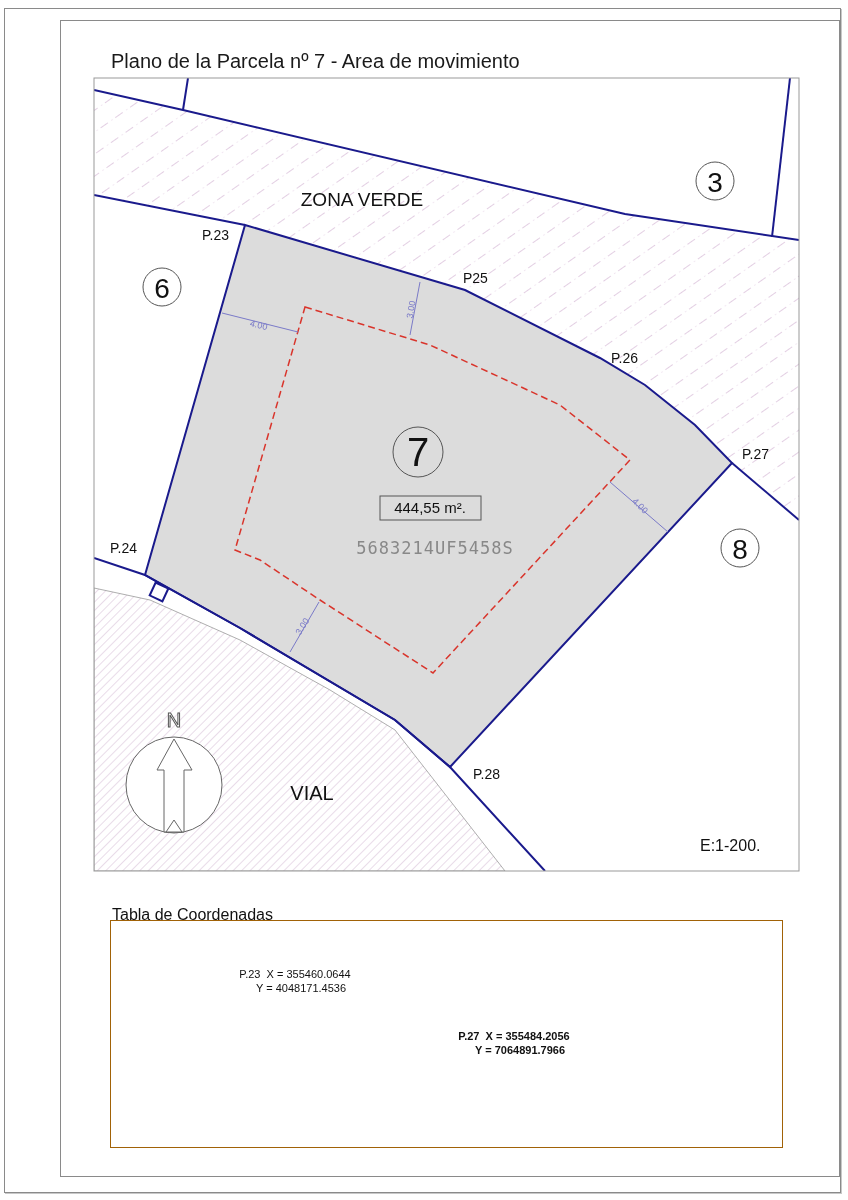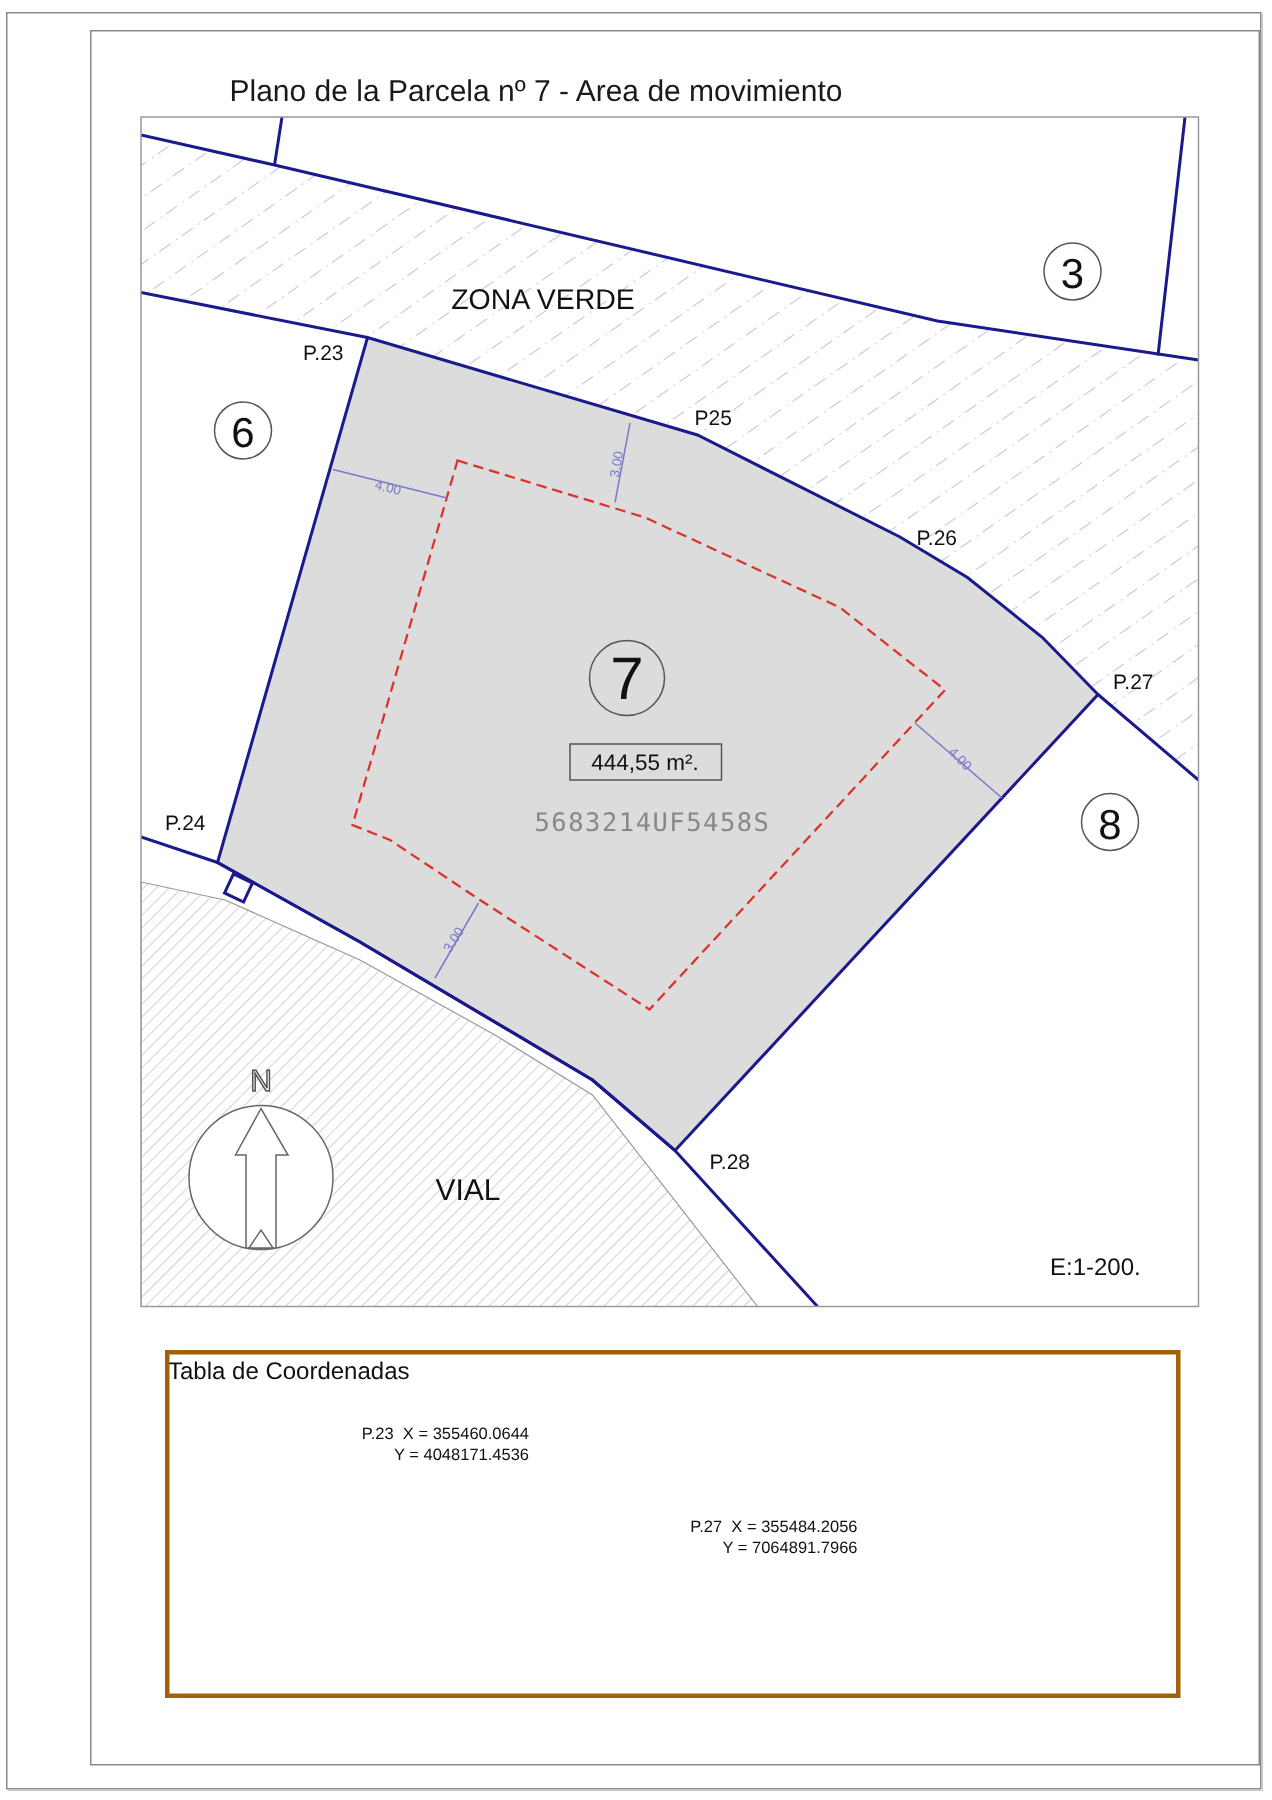--- a/index.html
+++ b/index.html
@@ -3,28 +3,28 @@
 <meta charset="utf-8">
 <style>
   html, body { margin: 0; padding: 0; background: #ffffff; }
   body { width: 848px; height: 1200px; position: relative; overflow: hidden;
          font-family: "Liberation Sans", sans-serif; color: #111; }
   .outer-frame { position: absolute; left: 4px; top: 8px; width: 835px; height: 1183px;
                  border: 1px solid #8a8a8a; box-shadow: 1px 1px 0 #c8c8c8; }
   .inner-frame { position: absolute; left: 60px; top: 20px; width: 778px; height: 1155px;
                  border: 1px solid #8a8a8a; }
   .title { position: absolute; left: 111px; top: 50px; font-size: 20px; color: #1a1a1a;
-           white-space: nowrap; margin-left: 42px; }
+           white-space: nowrap; }
   svg.plan { position: absolute; left: 0; top: 0; }
   .scale { position: absolute; left: 700px; top: 837px; font-size: 16px; }
   .table-title { position: absolute; left: 112px; top: 906px; font-size: 16px; }
-  .coord-box { position: absolute; left: 110px; top: 900px; width: 671px; height: 226px;
-               border: 3px solid #a16207; }
+  .coord-box { position: absolute; left: 110px; top: 920px; width: 671px; height: 226px;
+               border: 1px solid #a16207; }
   .coord { position: absolute; font-size: 11px; line-height: 14px; white-space: pre; color: #111; }
-  .coord .y { display: block; padding-left: 29px; text-align: right; }
+  .coord .y { display: block; padding-left: 29px; }
 </style>
 </head>
 <body>
 
 <div class="outer-frame"></div>
 <div class="inner-frame"></div>
 
 <div class="title">Plano de la Parcela nº 7 - Area de movimiento</div>
 
 <svg class="plan" width="848" height="880" viewBox="0 0 848 880">
@@ -107,16 +107,16 @@
   <text x="305" y="628" font-size="9" text-anchor="middle" font-family="Liberation Sans, sans-serif" fill="#7a7ac8" transform="rotate(-58 305 628)">3.00</text>
 </svg>
 
 <div class="scale">E:1-200.</div>
 <div class="table-title">Tabla de Coordenadas</div>
 
 <div class="coord-box">
   <div class="coord" style="left:116px; top:32px;">
     <span>P.23</span>  <span>X = 355460.0644</span><span class="y">Y = 4048171.4536</span>
   </div>
-  <div class="coord" style="left:335px; top:94px;">
+  <div class="coord" style="left:335px; top:94px;font-weight:bold;">
     <span>P.27</span>  <span>X = 355484.2056</span><span class="y">Y = 7064891.7966</span>
   </div>
 </div>
 
 </body></html>

